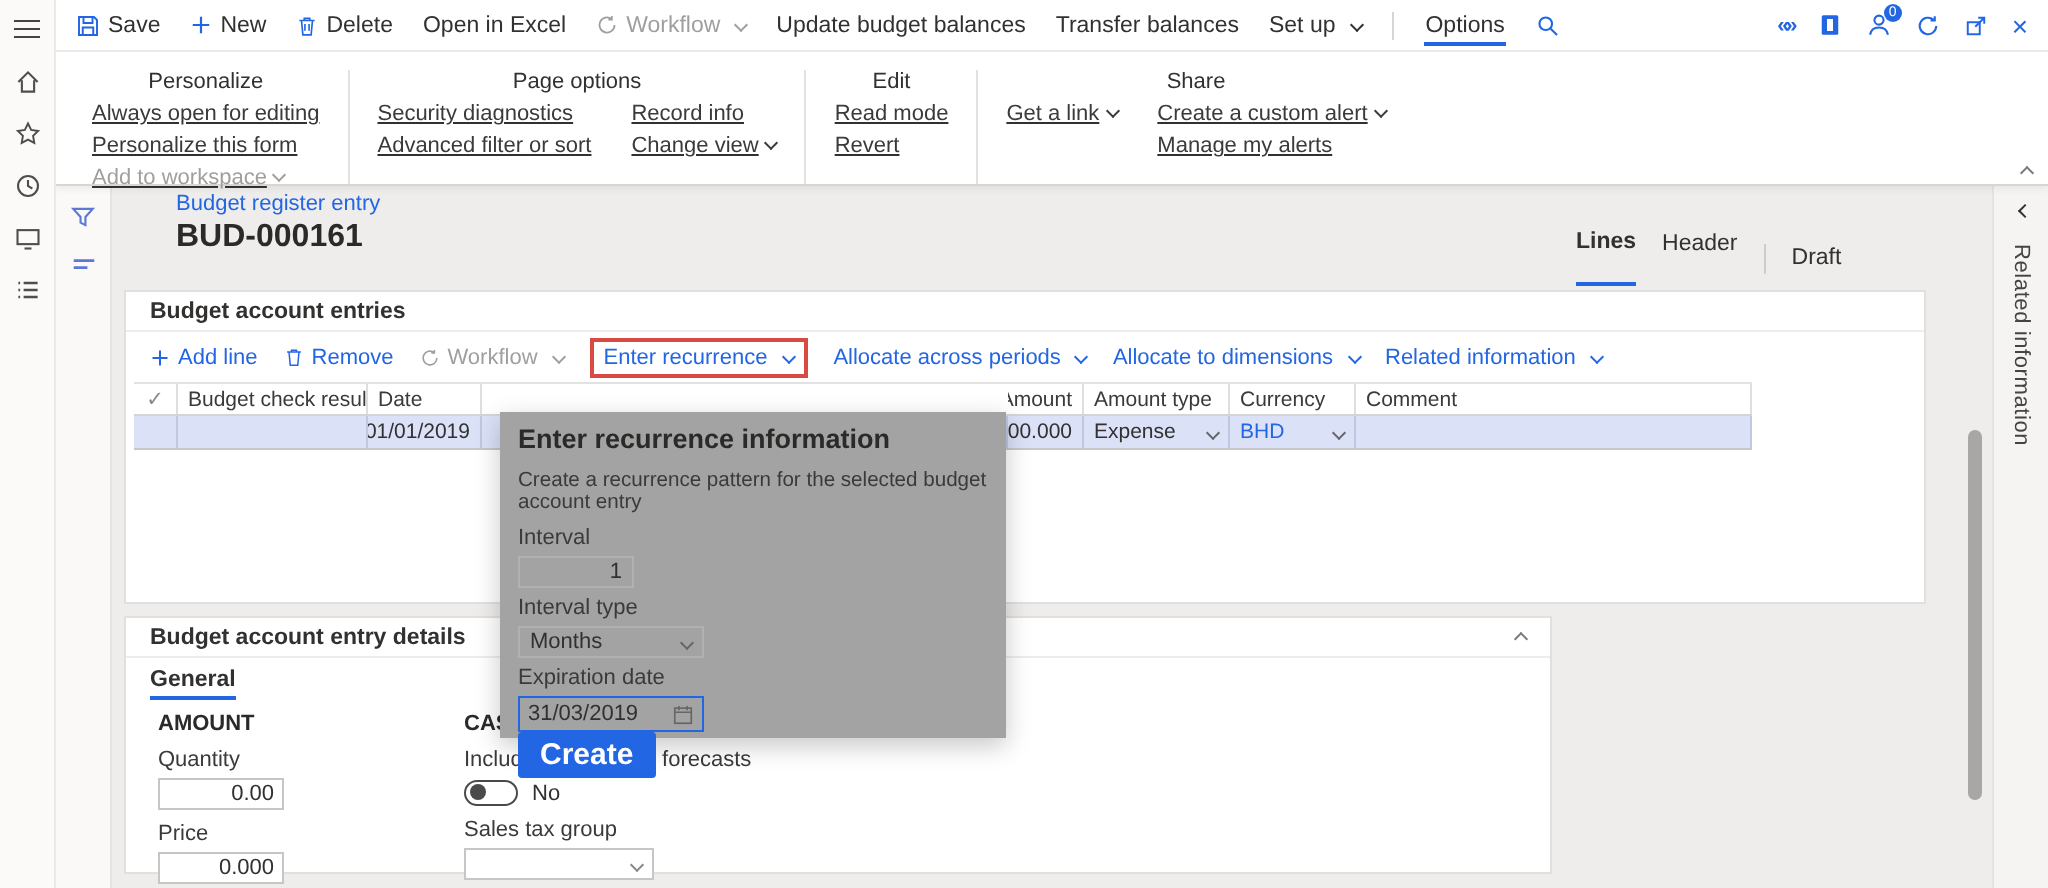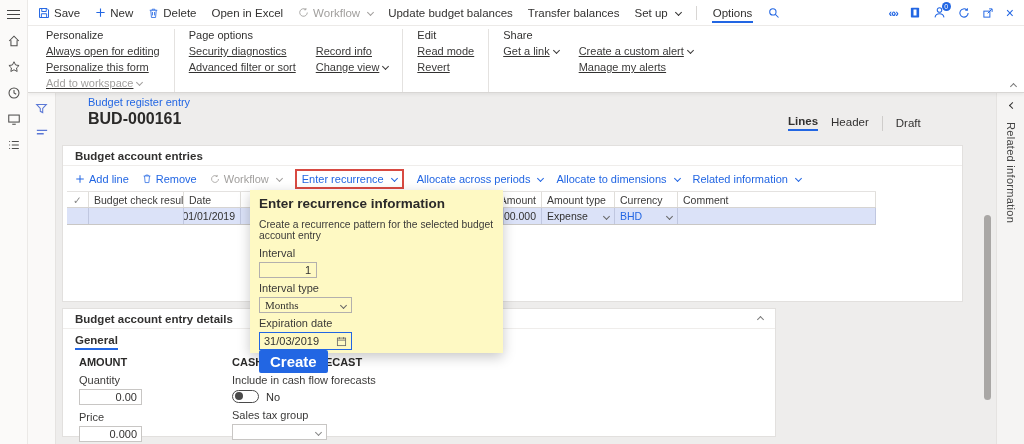--- a/index.html
+++ b/index.html
@@ -22,41 +22,41 @@
   .tbi .ic { color:#2266E3; }
   .tbi.disabled, .tbi.disabled .ic { color:#a19f9d; }
   .tbdiv { width:1px; height:14px; background:#d8d6d4; }
   .tbi.active { color:#323130; border-bottom:2px solid #2266E3; padding:4px 1px 2px; }
   .tb-right { margin-left:auto; display:flex; align-items:center; gap:12px; color:#2266E3; }
   .badge { position:absolute; top:-4px; right:-5px; background:#2266E3; color:#fff; font-size:7px; width:9px; height:9px; border-radius:50%; display:flex; align-items:center; justify-content:center; }
   .dblarr { font-size:11px; letter-spacing:-2px; color:#2266E3; font-weight:bold; }
 
   
   #ribbon { position:absolute; left:28px; top:26px; width:996px; height:67px; background:#fff; border-bottom:1px solid #d8d6d4; box-shadow:0 2px 3px rgba(0,0,0,0.05); display:flex; padding:3px 4px 0 4px; z-index:4; }
-  .rgroup { display:flex; flex-direction:column; align-items:flex-start; padding:0 14px; }
+  .rgroup { display:flex; flex-direction:column; align-items:center; padding:0 14px;margin-top:6px; }
   .rgroup + .rgroup { border-left:1px solid #e4e2e0; }
   .rtitle { font-size:11px; color:#323130; margin-bottom:4px; }
   .rcols { display:flex; gap:20px;text-decoration:underline; }
   .rcol { display:flex; flex-direction:column; gap:4px; align-items:flex-start; }
   .ritem { color:#3b3a39; cursor:pointer; white-space:nowrap; }
   .ritem.gray { color:#a19f9d; }
   #ribbon-collapse { position:absolute; right:8px; bottom:3px; color:#7a7a7a; }
 
   
   #content { position:absolute; left:28px; top:93px; width:996px; height:351px; background:#eeedec; }
   #filterstrip { position:absolute; left:0; top:0; bottom:0; width:28px; background:#faf9f8; border-right:1px solid #e5e3e1; display:flex; flex-direction:column; align-items:center; padding-top:9px; gap:13px; }
   #rightpanel { position:absolute; right:0; top:0; bottom:0; width:28px; background:#f5f4f3; border-left:1px solid #e5e3e1; display:flex; flex-direction:column; align-items:center; padding-top:10px; }
   #rightpanel .vlabel { writing-mode:vertical-rl; font-size:11px; color:#444; margin-top:14px; letter-spacing:0.3px; }
   #scrollthumb { position:absolute; right:33px; top:122px; width:7px; height:185px; background:#a9a7a5; border-radius:4px; }
 
   .pageheader { position:absolute; left:60px; top:3px; }
   .breadcrumb { color:#2266E3; font-size:11px; cursor:pointer; }
   .ptitle { font-size:16px; font-weight:bold; color:#2b2a29; margin-top:2px; }
   .tabsrow { position:absolute; left:760px; top:22px; display:flex; align-items:center; gap:13px; font-size:11.5px; }
-  .ptab { cursor:pointer; padding-bottom:2px; }
+  .ptab { cursor:pointer; padding-bottom:14px; }
   .ptab.sel { border-bottom:2px solid #2266E3; font-weight:bold; }
   .tabdiv { width:1px; height:15px; background:#cfcdcb; }
 
   .card { position:absolute; background:#fff; border:1px solid #e2e0de; }
   #card1 { left:34px; top:52px; width:901px; height:157px; }
   #card2 { left:34px; top:215px; width:714px; height:129px; }
   .cardtitle { font-weight:bold; font-size:11.5px; padding:4px 12px 3px; border-bottom:1px solid #efedeb; display:flex; justify-content:space-between; align-items:center; }
 
   
   .gtoolbar { display:flex; align-items:center; gap:13px; padding:0 12px; height:25px; color:#2266E3; white-space:nowrap; }
@@ -89,26 +89,26 @@
   .fcol2 { flex:1; }
   .fgtitle { font-weight:bold; font-size:11px; margin:4px 0 0; color:#2b2a29; }
   .flabel { margin:6px 0 3px; color:#3b3a39; }
   .finput { width:63px; height:16px; border:1px solid #c8c6c4; background:#fff; text-align:right; padding:0 4px; font-size:11px; display:flex; align-items:center; justify-content:flex-end; }
   .fselect { width:95px; height:16px; border:1px solid #c8c6c4; background:#fff; padding:0 5px; display:flex; align-items:center; justify-content:space-between; color:#777; }
   .togglerow { display:flex; align-items:center; gap:7px; margin-top:4px; }
   .toggle { width:27px; height:13px; border:1.5px solid #4a4a4a; border-radius:8px; position:relative; cursor:pointer; }
   .toggle .knob { position:absolute; left:1.5px; top:1.2px; width:8px; height:8px; border-radius:50%; background:#4a4a4a; }
 
   
-  #popup { position:absolute; left:250px; top:190px; width:253px; height:163px; background:#fef9c3; box-shadow:0 4px 12px rgba(0,0,0,0.22); z-index:50; padding:6px 9px; }
+  #popup { position:absolute; left:250px; top:206px; width:253px; height:163px; background:#a3a3a3; box-shadow:0 4px 12px rgba(0,0,0,0.22); z-index:50; padding:6px 9px; }
   .pp-title { font-size:13.5px; font-weight:bold; color:#2b2a29; margin-bottom:8px; }
   .pp-sub { font-size:10.3px; color:#3b3a39; margin-bottom:6px; }
   .pp-label { margin:4px 0 3px; color:#3b3a39; }
   .pp-input { width:58px; height:16px; border:1px solid #b3b0ad; display:flex; align-items:center; justify-content:flex-end; padding:0 5px; }
-  .pp-select { width:93px; height:16px; border:1px solid #b3b0ad; display:flex; align-items:center; justify-content:space-between; padding:0 5px;font-family:Liberation Serif, serif; }
+  .pp-select { width:93px; height:16px; border:1px solid #b3b0ad; display:flex; align-items:center; justify-content:space-between; padding:0 5px; }
   .pp-date { width:93px; height:18px; border:1.5px solid #2266E3; display:flex; align-items:center; justify-content:space-between; padding:0 4px; }
   .pp-btn { display:inline-flex; align-items:center; background:#2266E3; color:#fff; font-weight:bold; font-size:15px; padding:3px 11px; border-radius:2px; cursor:pointer; }
 </style>
 </head>
 <body>
 
 <div id="leftnav">
   <div class="nico">
       <span class="hb"></span>
     </div>

